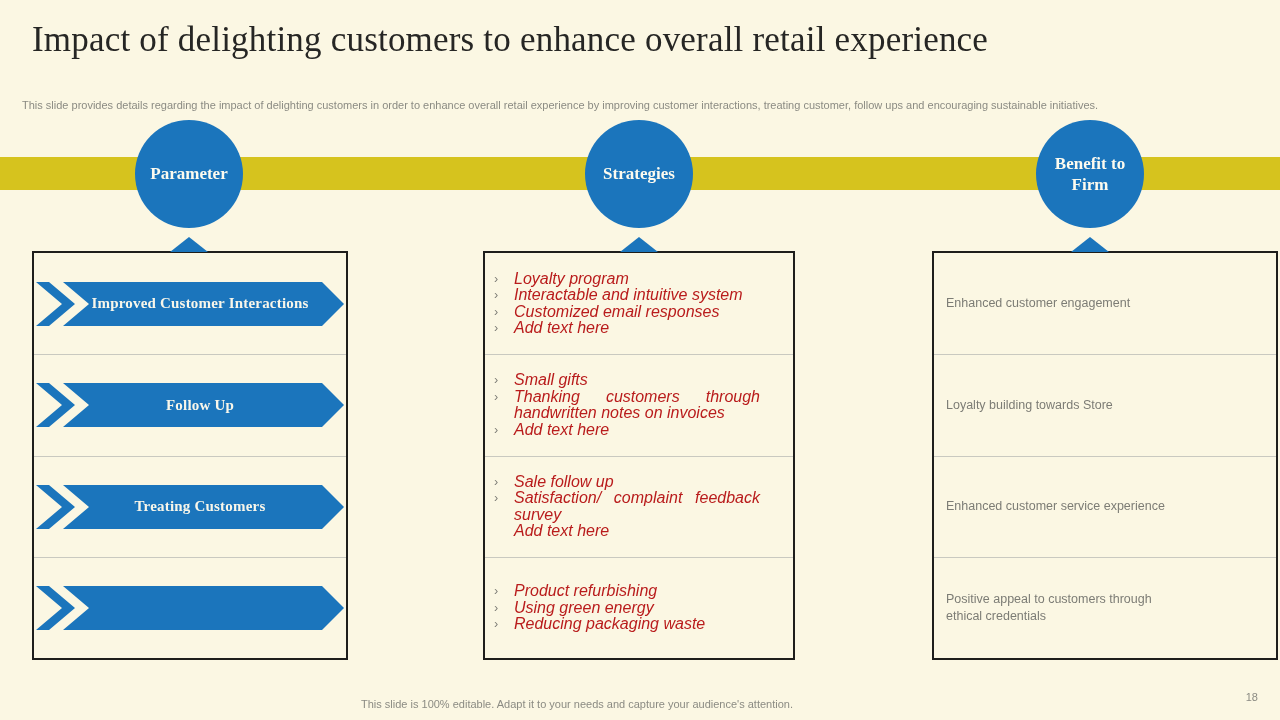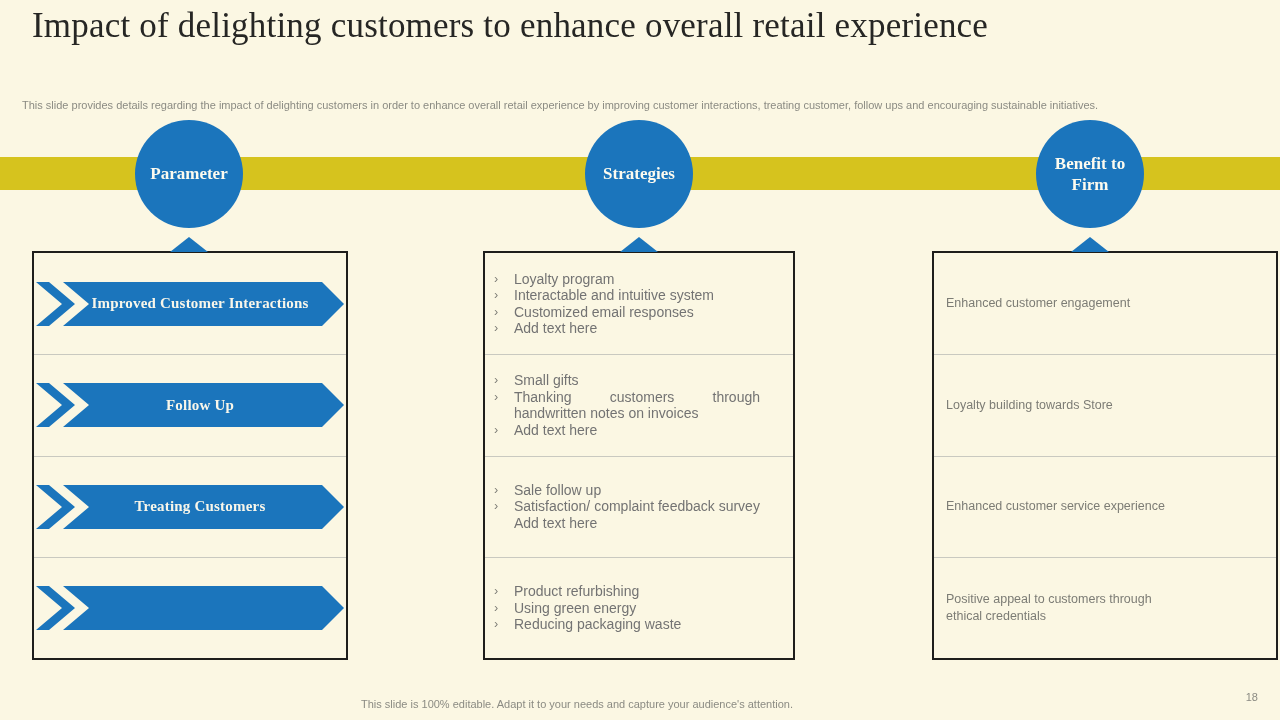--- a/index.html
+++ b/index.html
@@ -4,21 +4,21 @@
 <style>
   html,body{margin:0;padding:0;}
   .slide{
     position:relative;
     width:1280px;height:720px;
     background:#FBF7E3;
     overflow:hidden;
     font-family:"Liberation Sans","DejaVu Sans",sans-serif;
   }
   .title{
-    position:absolute;left:32px;top:6px;width:1180px;
+    position:absolute;left:32px;top:20px;width:1180px;
     font-family:"Liberation Serif","DejaVu Serif",serif;
     font-size:35px;font-weight:400;color:#262624;letter-spacing:.2px;
     margin:0;line-height:1.15;
   }
   .subtitle{
     position:absolute;left:22px;top:79px;width:1220px;
     font-size:11px;color:#8B8B83;line-height:1.3;margin-top:19px;
   }
   .band{
     position:absolute;left:0;top:157px;width:1280px;height:33px;
@@ -57,22 +57,23 @@
     font-family:"Liberation Serif","DejaVu Serif",serif;
     font-weight:700;font-size:15px;color:#F8F6EA;letter-spacing:.2px;
   }
   
   .row.bullets{padding:4px 6px 4px 9px;box-sizing:border-box;}
   .bullet-item{display:flex;align-items:flex-start;}
   .bullet-glyph{
     width:20px;flex:0 0 20px;color:#7C7C75;font-size:12.5px;line-height:16.5px;
   }
   .bullet-content{
-    max-width:246px;color:#737373;font-size:14px;line-height:16.5px;
+    max-width:246px;color:#b91c1c;font-size:16px;line-height:16.5px;
     text-align:justify;
+    font-style:italic;
   }
   
   .row.plain{padding:0 12px;box-sizing:border-box;}
   .plain-text{max-width:232px;color:#7C7C75;font-size:12.5px;line-height:16.5px;}
   .footer{
     position:absolute;left:577px;top:698px;transform:translateX(-50%);
     font-size:11px;color:#8B8B83;white-space:nowrap;
   }
   .page-number{
     position:absolute;right:22px;top:691px;

